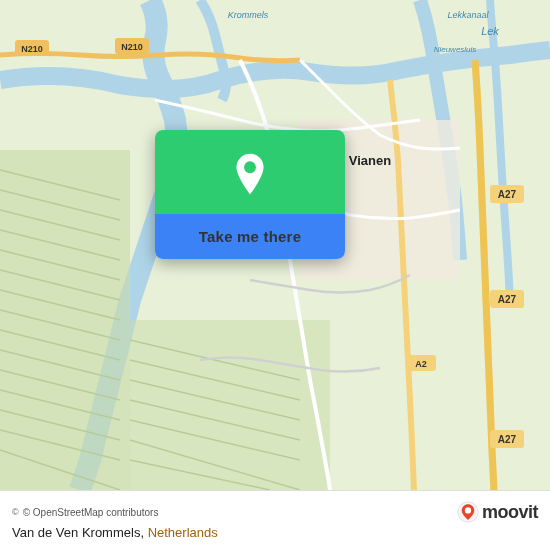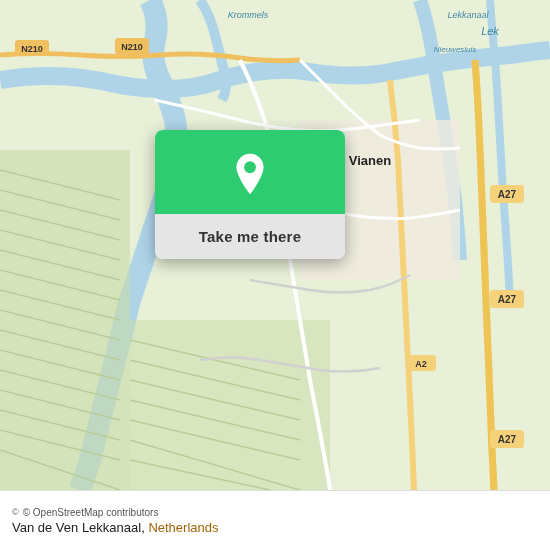--- a/index.html
+++ b/index.html
@@ -51,21 +51,21 @@
       align-items: center;
     }
 
     .location-pin {
       width: 44px;
       height: 44px;
       position: relative;
     }
 
     .popup-btn {
-      background: #e5e5e5;
+      background: #3b82f6;
       border: none;
       padding: 14px 0;
       width: 100%;
       font-size: 15px;
       font-weight: 600;
       color: #333;
       cursor: pointer;
       text-align: center;
       letter-spacing: 0.2px;
     }
@@ -224,18 +224,27 @@
     <button class="popup-btn">Take me there</button>
   </div>
 </div>
 
 <div id="footer">
   <div class="footer-top">
     <div class="osm-credit">
       <span style="font-size:9px; color:#666; margin-right:2px;">©</span>
       <span>© OpenStreetMap contributors</span>
     </div>
+    <div class="moovit-logo">
+
+      <svg class="moovit-icon" viewBox="0 0 28 28" xmlns="http://www.w3.org/2000/svg">
+        <circle cx="14" cy="14" r="13" fill="#f5f5f5" stroke="#ddd" stroke-width="1"></circle>
+        <path d="M14 4C9.58 4 6 7.58 6 12C6 17.5 14 24 14 24C14 24 22 17.5 22 12C22 7.58 18.42 4 14 4Z" fill="#e8462a"></path>
+        <circle cx="14" cy="12" r="4" fill="white"></circle>
+      </svg>
+      <span class="moovit-text">moovit</span>
+    </div>
   </div>
   <div class="place-name">
-    <span>Van de Ven Lekkanaal,</span>
+    <span>Van de Ven Krommels,</span>
     <span class="place-country">Netherlands</span>
   </div>
 </div>
 
 </body></html>

